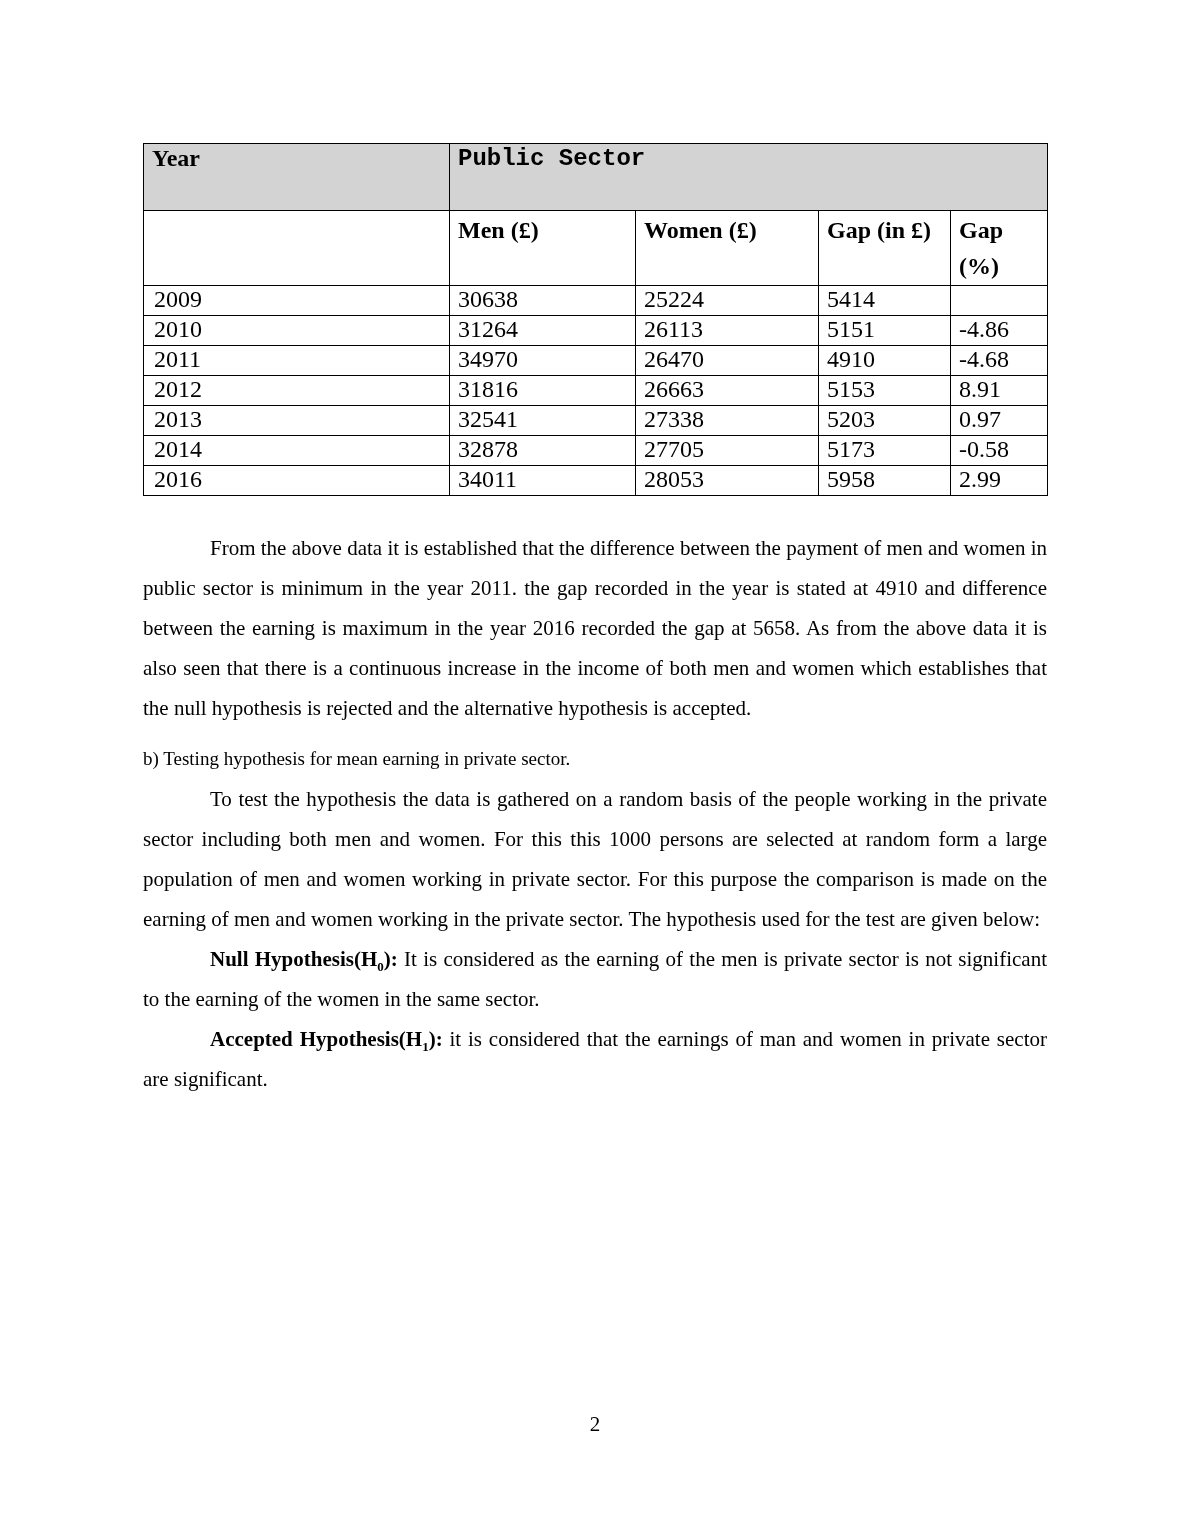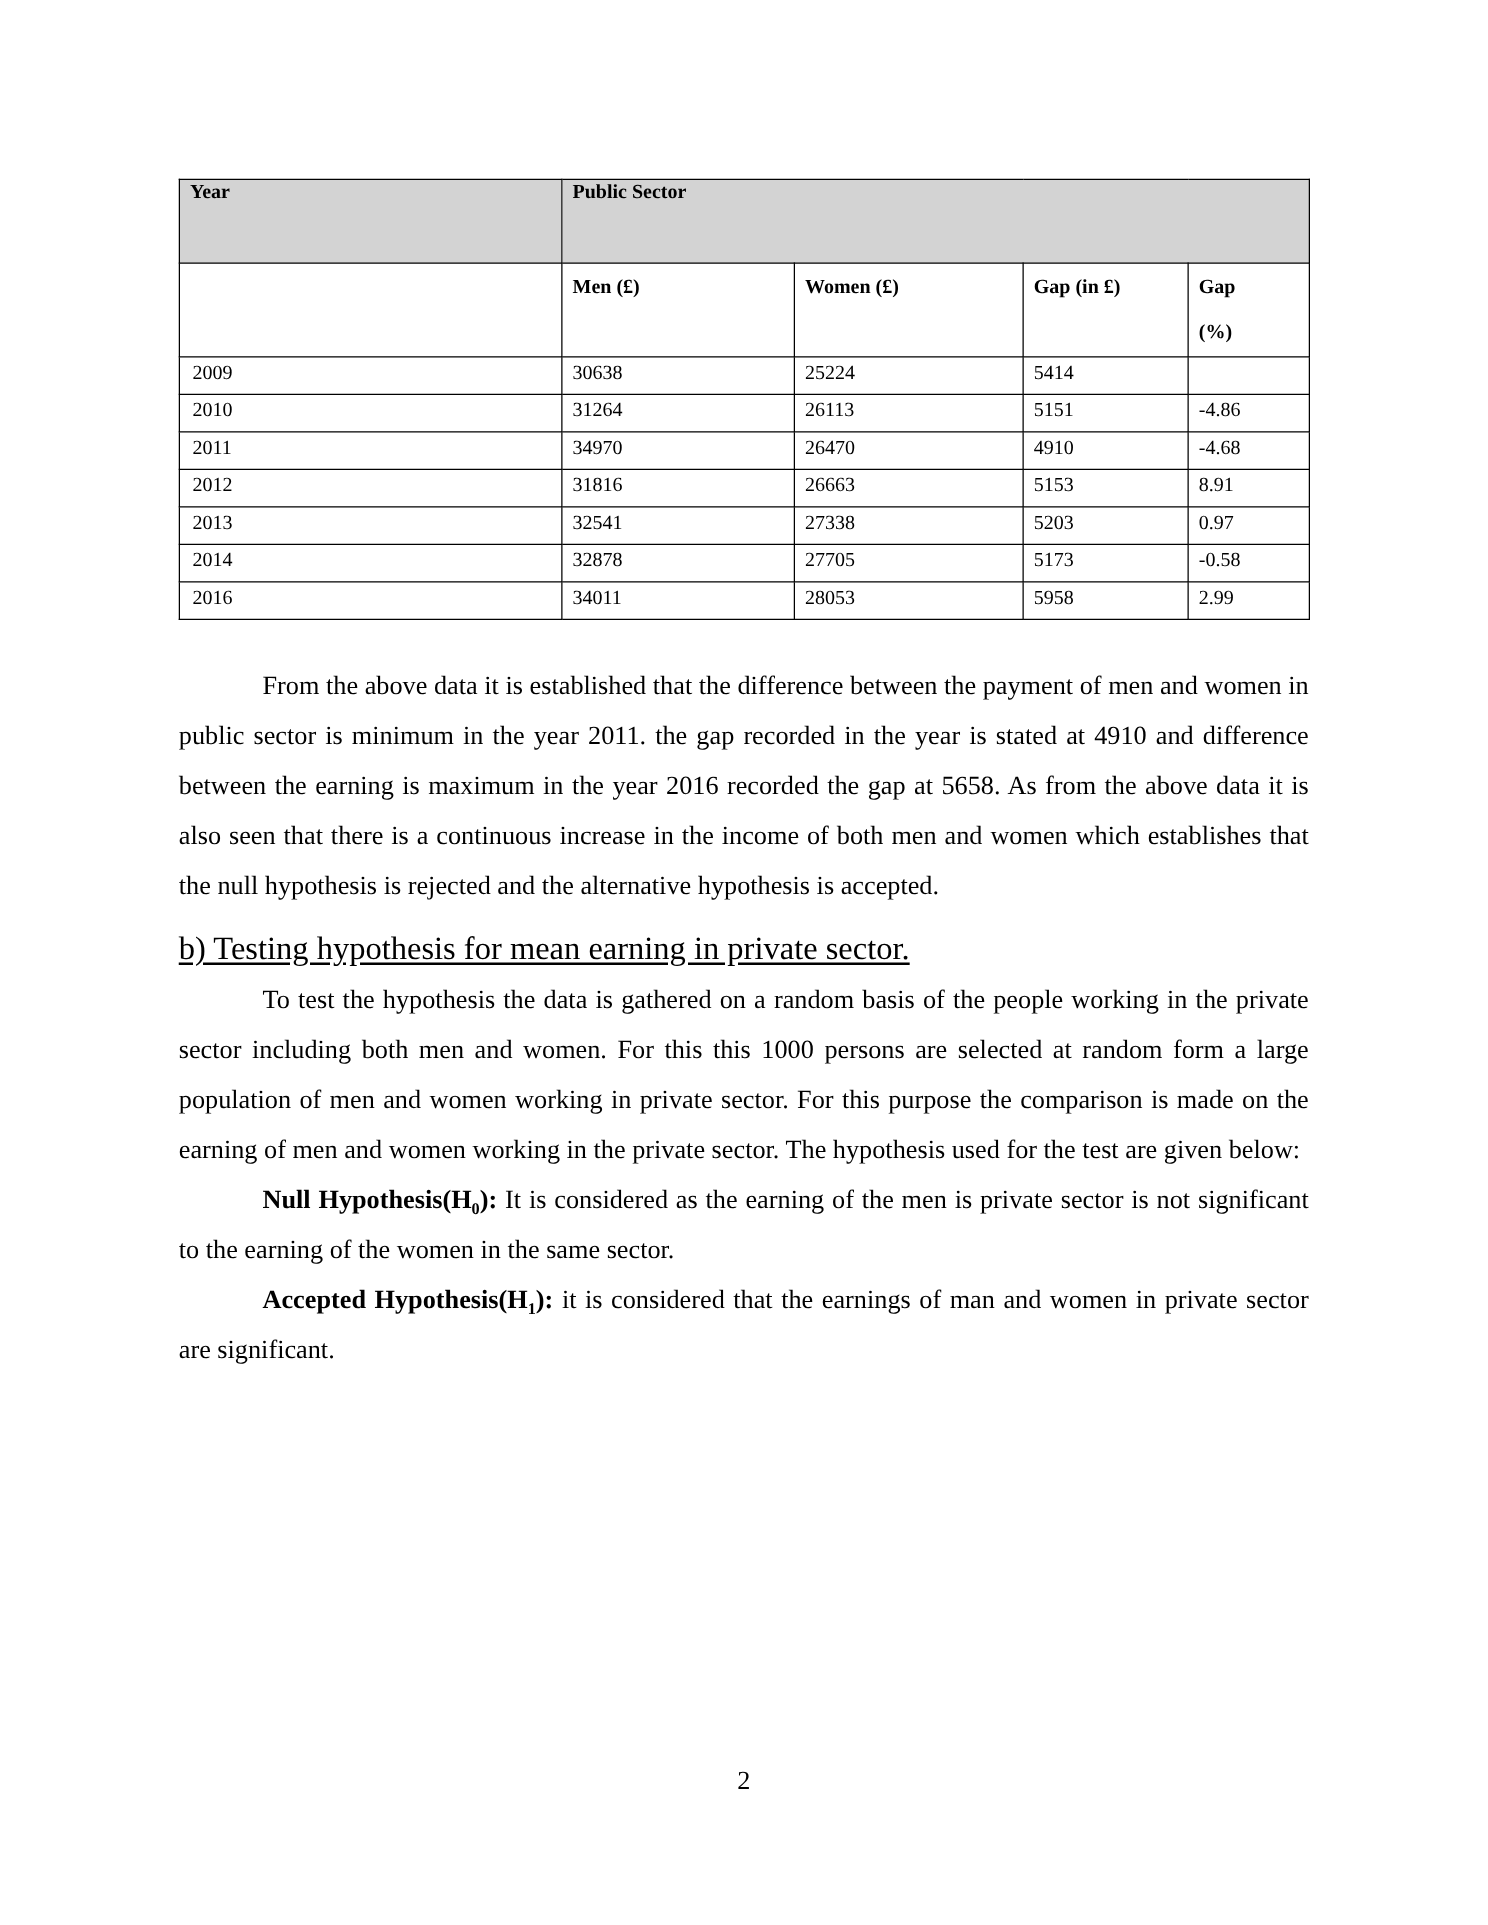--- a/index.html
+++ b/index.html
@@ -17,21 +17,21 @@
     top: 143px;
     left: 143px;
     width: 904px;
   }
 
   
   table.data-table {
     border-collapse: collapse;
     table-layout: fixed;
     width: 904px;
-    font-size: 16px;
+    font-size: 24px;
   }
   .data-table td {
     border: 1px solid #000000;
     padding: 1px 8px;
     vertical-align: top;
     overflow: hidden;
     text-align: left;
   }
   .shaded {
     background: #d3d3d3;
@@ -39,20 +39,21 @@
   }
   .cell-year-hdr {
     vertical-align: bottom;
     padding-left: 10px;
     padding-bottom: 3px;
     height: 64px;
   }
   .cell-group-hdr {
     text-align: center;
     padding-top: 5px;
+    font-family: Liberation Mono, monospace;
   }
   .hrow2 td {
     height: 72px;
     line-height: 36px;
     font-weight: bold;
   }
   .hrow2 .cell-empty { font-weight: normal; }
   .drow td {
     height: 27px;
     line-height: 24px;
@@ -62,24 +63,23 @@
   
   .body-par {
     font-size: 21px;
     line-height: 40px;
     text-align: justify;
     margin: 0;
   }
   .indent { text-indent: 67px; }
   .first-par { margin-top: 32px; }
   .section-heading {
-    font-size: 26px;
+    font-size: 19px;
     line-height: 40px;
     font-weight: normal;
-    text-decoration: underline;
     text-underline-offset: 3px;
     margin: 11px 0 0 0;
   }
   strong { font-weight: bold; }
   sub { font-size: 13px; line-height: 0; }
 
   .page-number {
     position: absolute;
     top: 1412px;
     left: 0;

